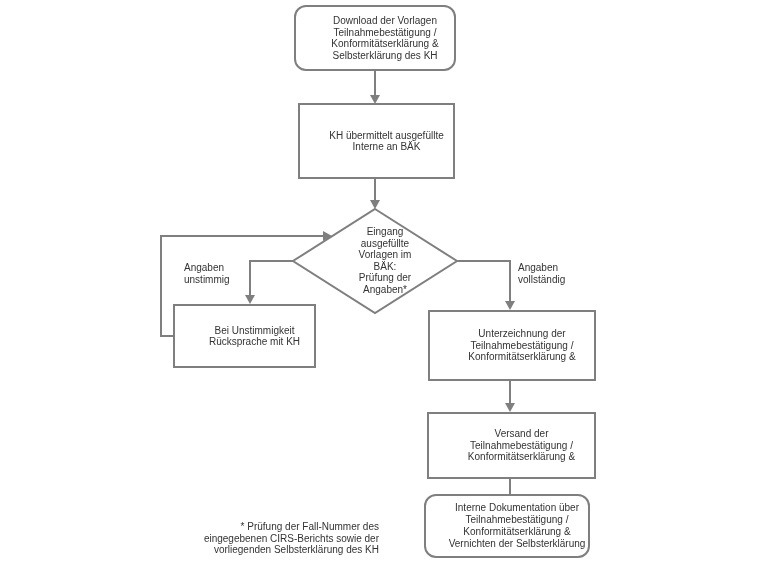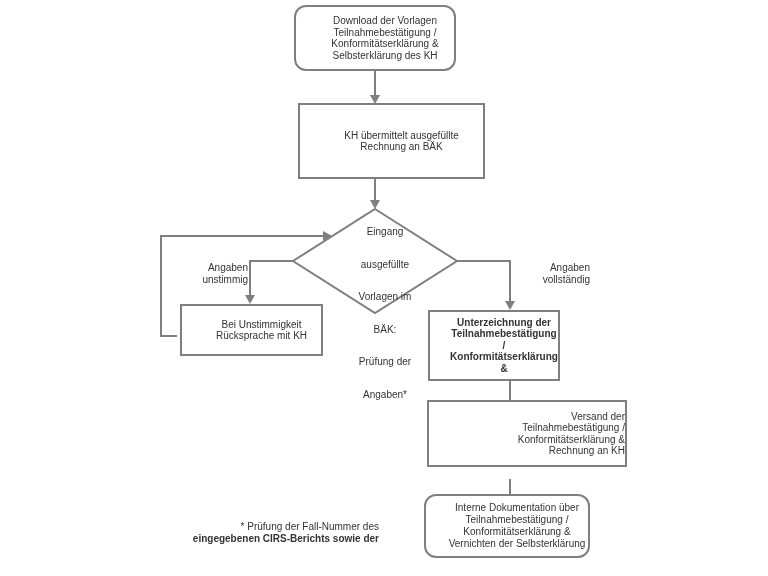--- a/index.html
+++ b/index.html
@@ -14,35 +14,35 @@
     display:flex; flex-direction:column; justify-content:center;
     text-align:center; font-size:10px; line-height:11.5px; color:#333333;
     background:#ffffff;
     padding-left:20px;
   }
   .rect { border:2px solid #7f7f7f; }
   .term { border:2px solid #7f7f7f; border-radius:12px; }
   .plain { background:transparent; }
   .edge-label {
     position:absolute; font-size:10px; line-height:11.5px; color:#333333;
-    text-align:right;
+    text-align:left;
   }
   .footnote {
     position:absolute; font-size:10px; line-height:11.5px; color:#333333;
     text-align:right;
   }
-  .footnote .indent { padding-left:7px;font-weight:bold; }
+  .footnote .indent { padding-left:7px; }
 
   
   #n-start   { left:294px; top:5px;   width:162px; height:66px; }
-  #n-ueber   { left:298px; top:103px; width:187px; height:76px; }
-  #n-diamond-text { left:329px; top:226px; width:92px;gap:21px; }
-  #n-bei     { left:180px; top:304px; width:143px; height:52px; }
-  #n-unter   { left:428px; top:310px; width:132px; height:71px;font-weight:bold; }
-  #n-versand { left:427px; top:400px; width:200px; height:67px;align-items:flex-end; }
+  #n-ueber   { left:298px; top:103px; width:157px; height:76px; }
+  #n-diamond-text { left:329px; top:226px; width:92px; }
+  #n-bei     { left:173px; top:304px; width:143px; height:64px; }
+  #n-unter   { left:428px; top:310px; width:168px; height:71px; }
+  #n-versand { left:427px; top:412px; width:169px; height:67px; }
   #n-interne { left:424px; top:494px; width:166px; height:64px; line-height:11.8px; }
   #lbl-unstimmig    { left:184px; top:262px; width:64px; }
   #lbl-vollstaendig { left:518px; top:262px; width:72px; }
   #footnote { left:164px; top:521px; width:215px; }
 </style>
 </head>
 <body>
 
 <div class="canvas">
 
@@ -74,21 +74,21 @@
 
   <div id="n-start" class="node term">
     <div>Download der Vorlagen</div>
     <div>Teilnahmebestätigung /</div>
     <div>Konformitätserklärung &amp;</div>
     <div>Selbsterklärung des KH</div>
   </div>
 
   <div id="n-ueber" class="node rect">
     <div>KH übermittelt ausgefüllte</div>
-    <div>Rechnung an BÄK</div>
+    <div>Interne an BÄK</div>
   </div>
 
   <div id="n-diamond-text" class="node plain">
     <div>Eingang</div>
     <div>ausgefüllte</div>
     <div>Vorlagen im</div>
     <div>BÄK:</div>
     <div>Prüfung der</div>
     <div>Angaben*</div>
   </div>
@@ -101,21 +101,20 @@
   <div id="n-unter" class="node rect">
     <div>Unterzeichnung der</div>
     <div>Teilnahmebestätigung /</div>
     <div>Konformitätserklärung &amp;</div>
   </div>
 
   <div id="n-versand" class="node rect">
     <div>Versand der</div>
     <div>Teilnahmebestätigung /</div>
     <div>Konformitätserklärung &amp;</div>
-    <div>Rechnung an KH</div>
   </div>
 
   <div id="n-interne" class="node term">
     <div>Interne Dokumentation über</div>
     <div>Teilnahmebestätigung /</div>
     <div>Konformitätserklärung &amp;</div>
     <div>Vernichten der Selbsterklärung</div>
   </div>
 
   <div id="lbl-unstimmig" class="edge-label">
@@ -123,15 +122,16 @@
     <div>unstimmig</div>
   </div>
   <div id="lbl-vollstaendig" class="edge-label">
     <div>Angaben</div>
     <div>vollständig</div>
   </div>
 
   <div id="footnote" class="footnote">
     <div>* Prüfung der Fall-Nummer des</div>
     <div class="indent">eingegebenen CIRS-Berichts sowie der</div>
+    <div class="indent">vorliegenden Selbsterklärung des KH</div>
   </div>
 
 </div>
 
 </body></html>

